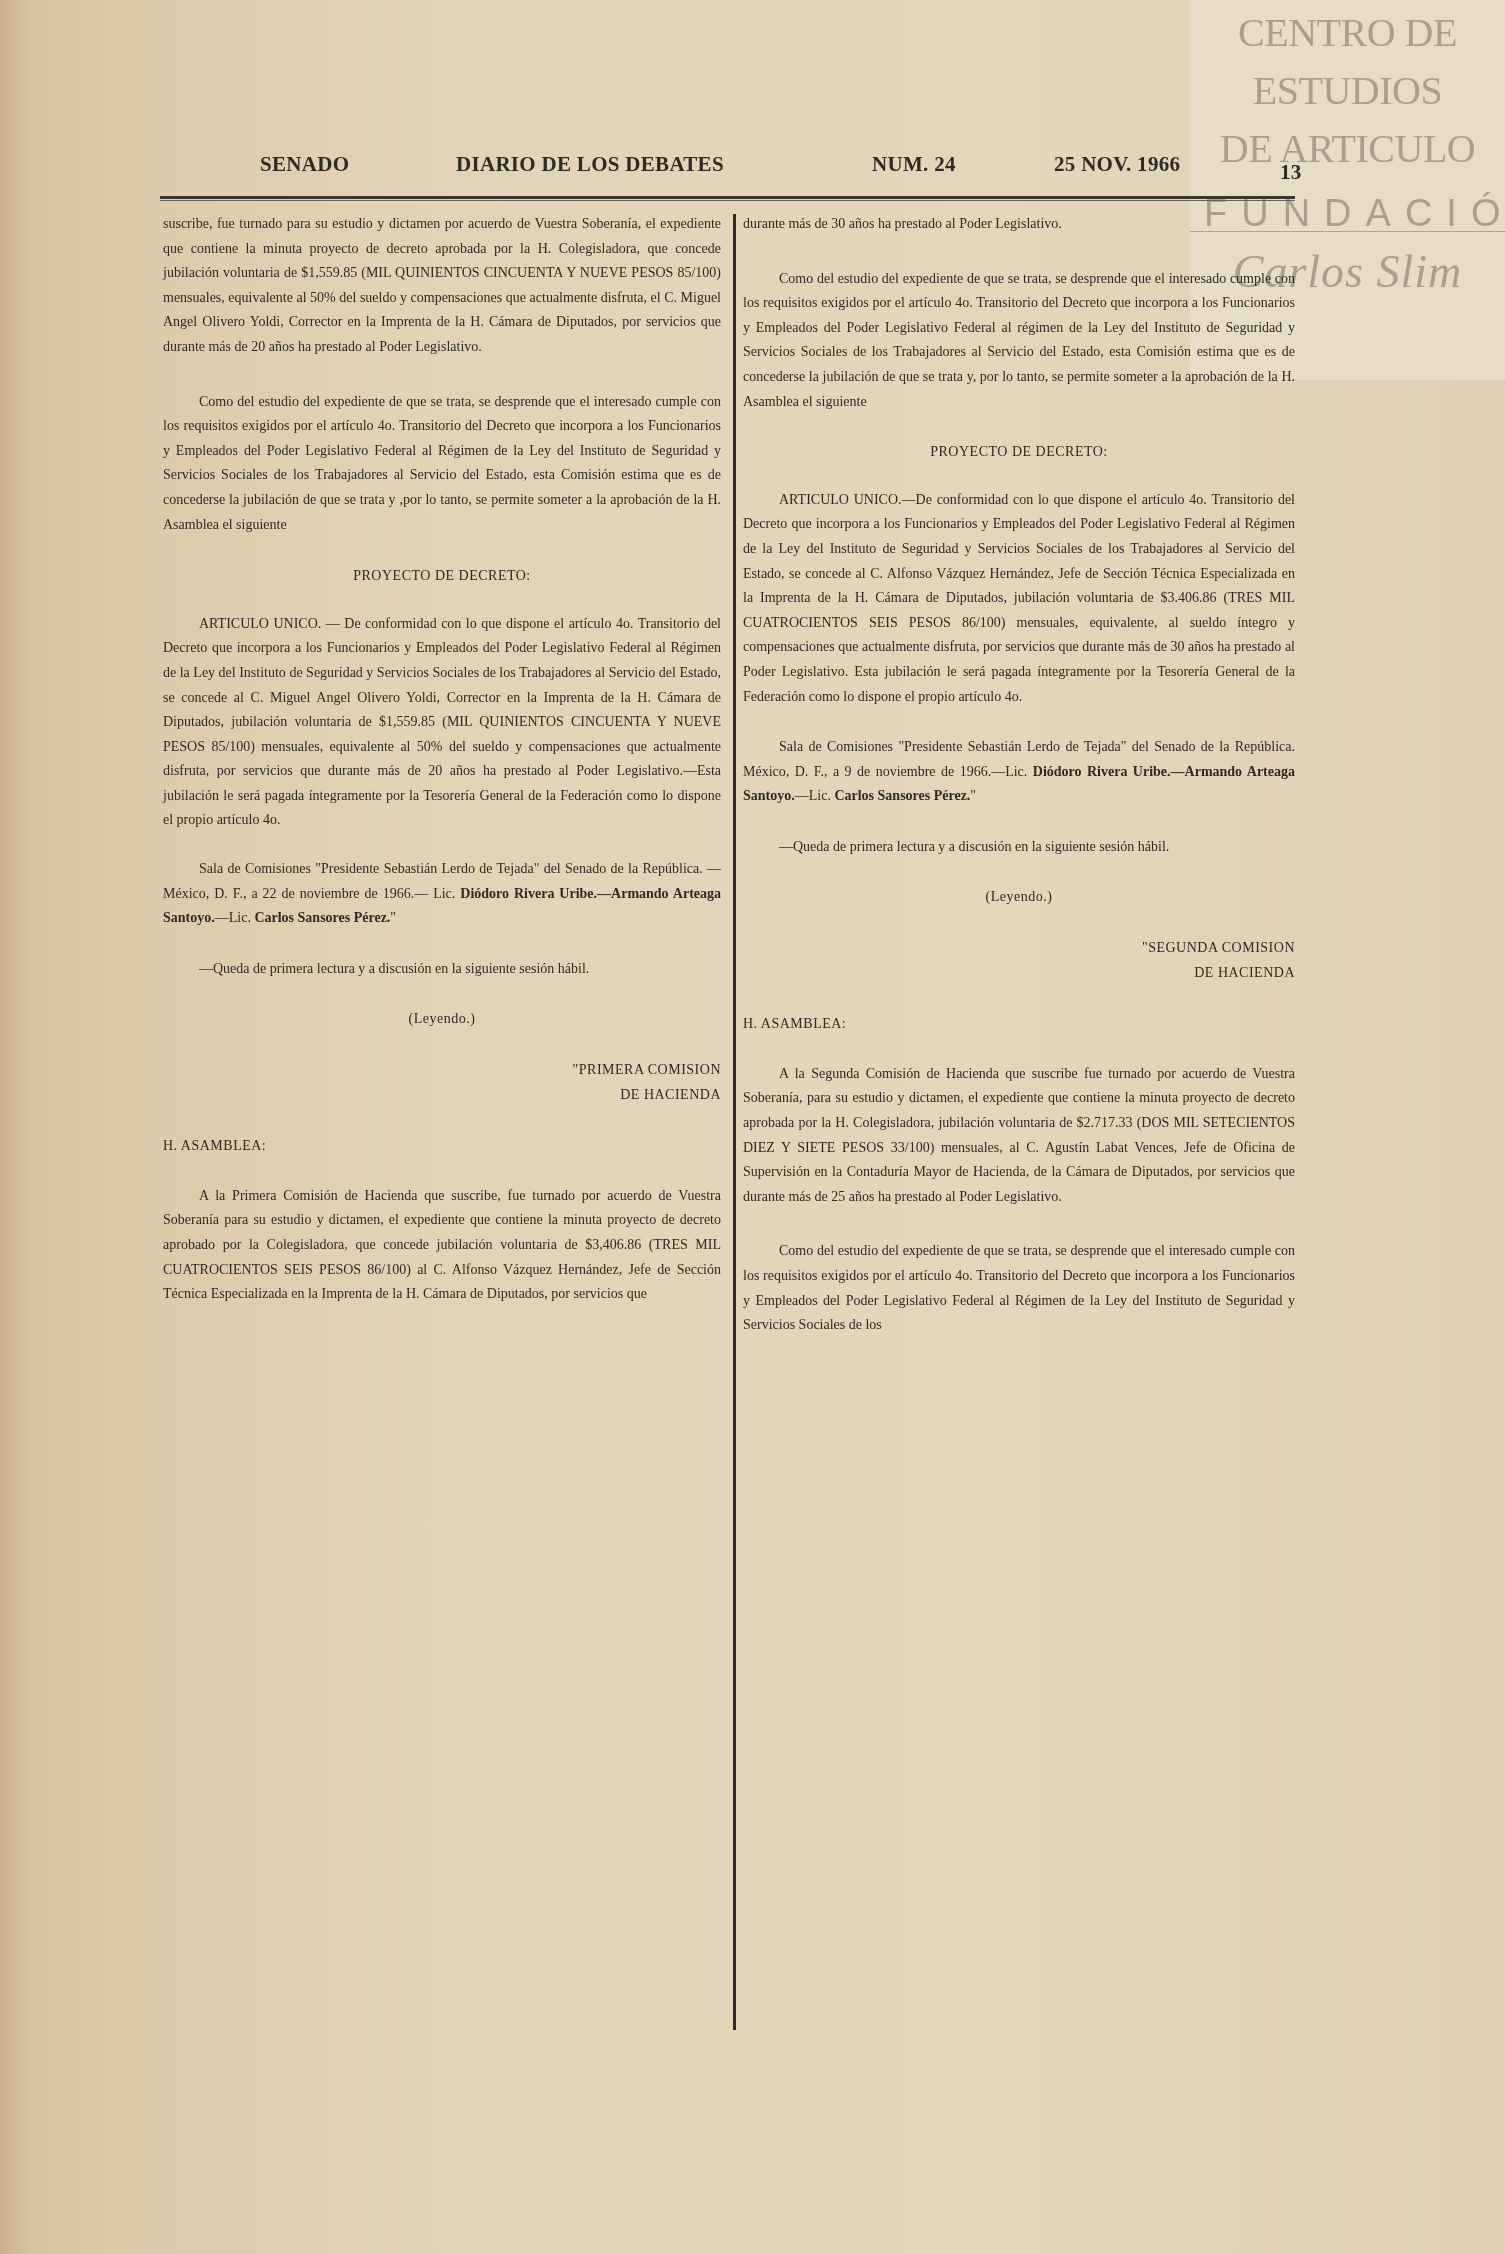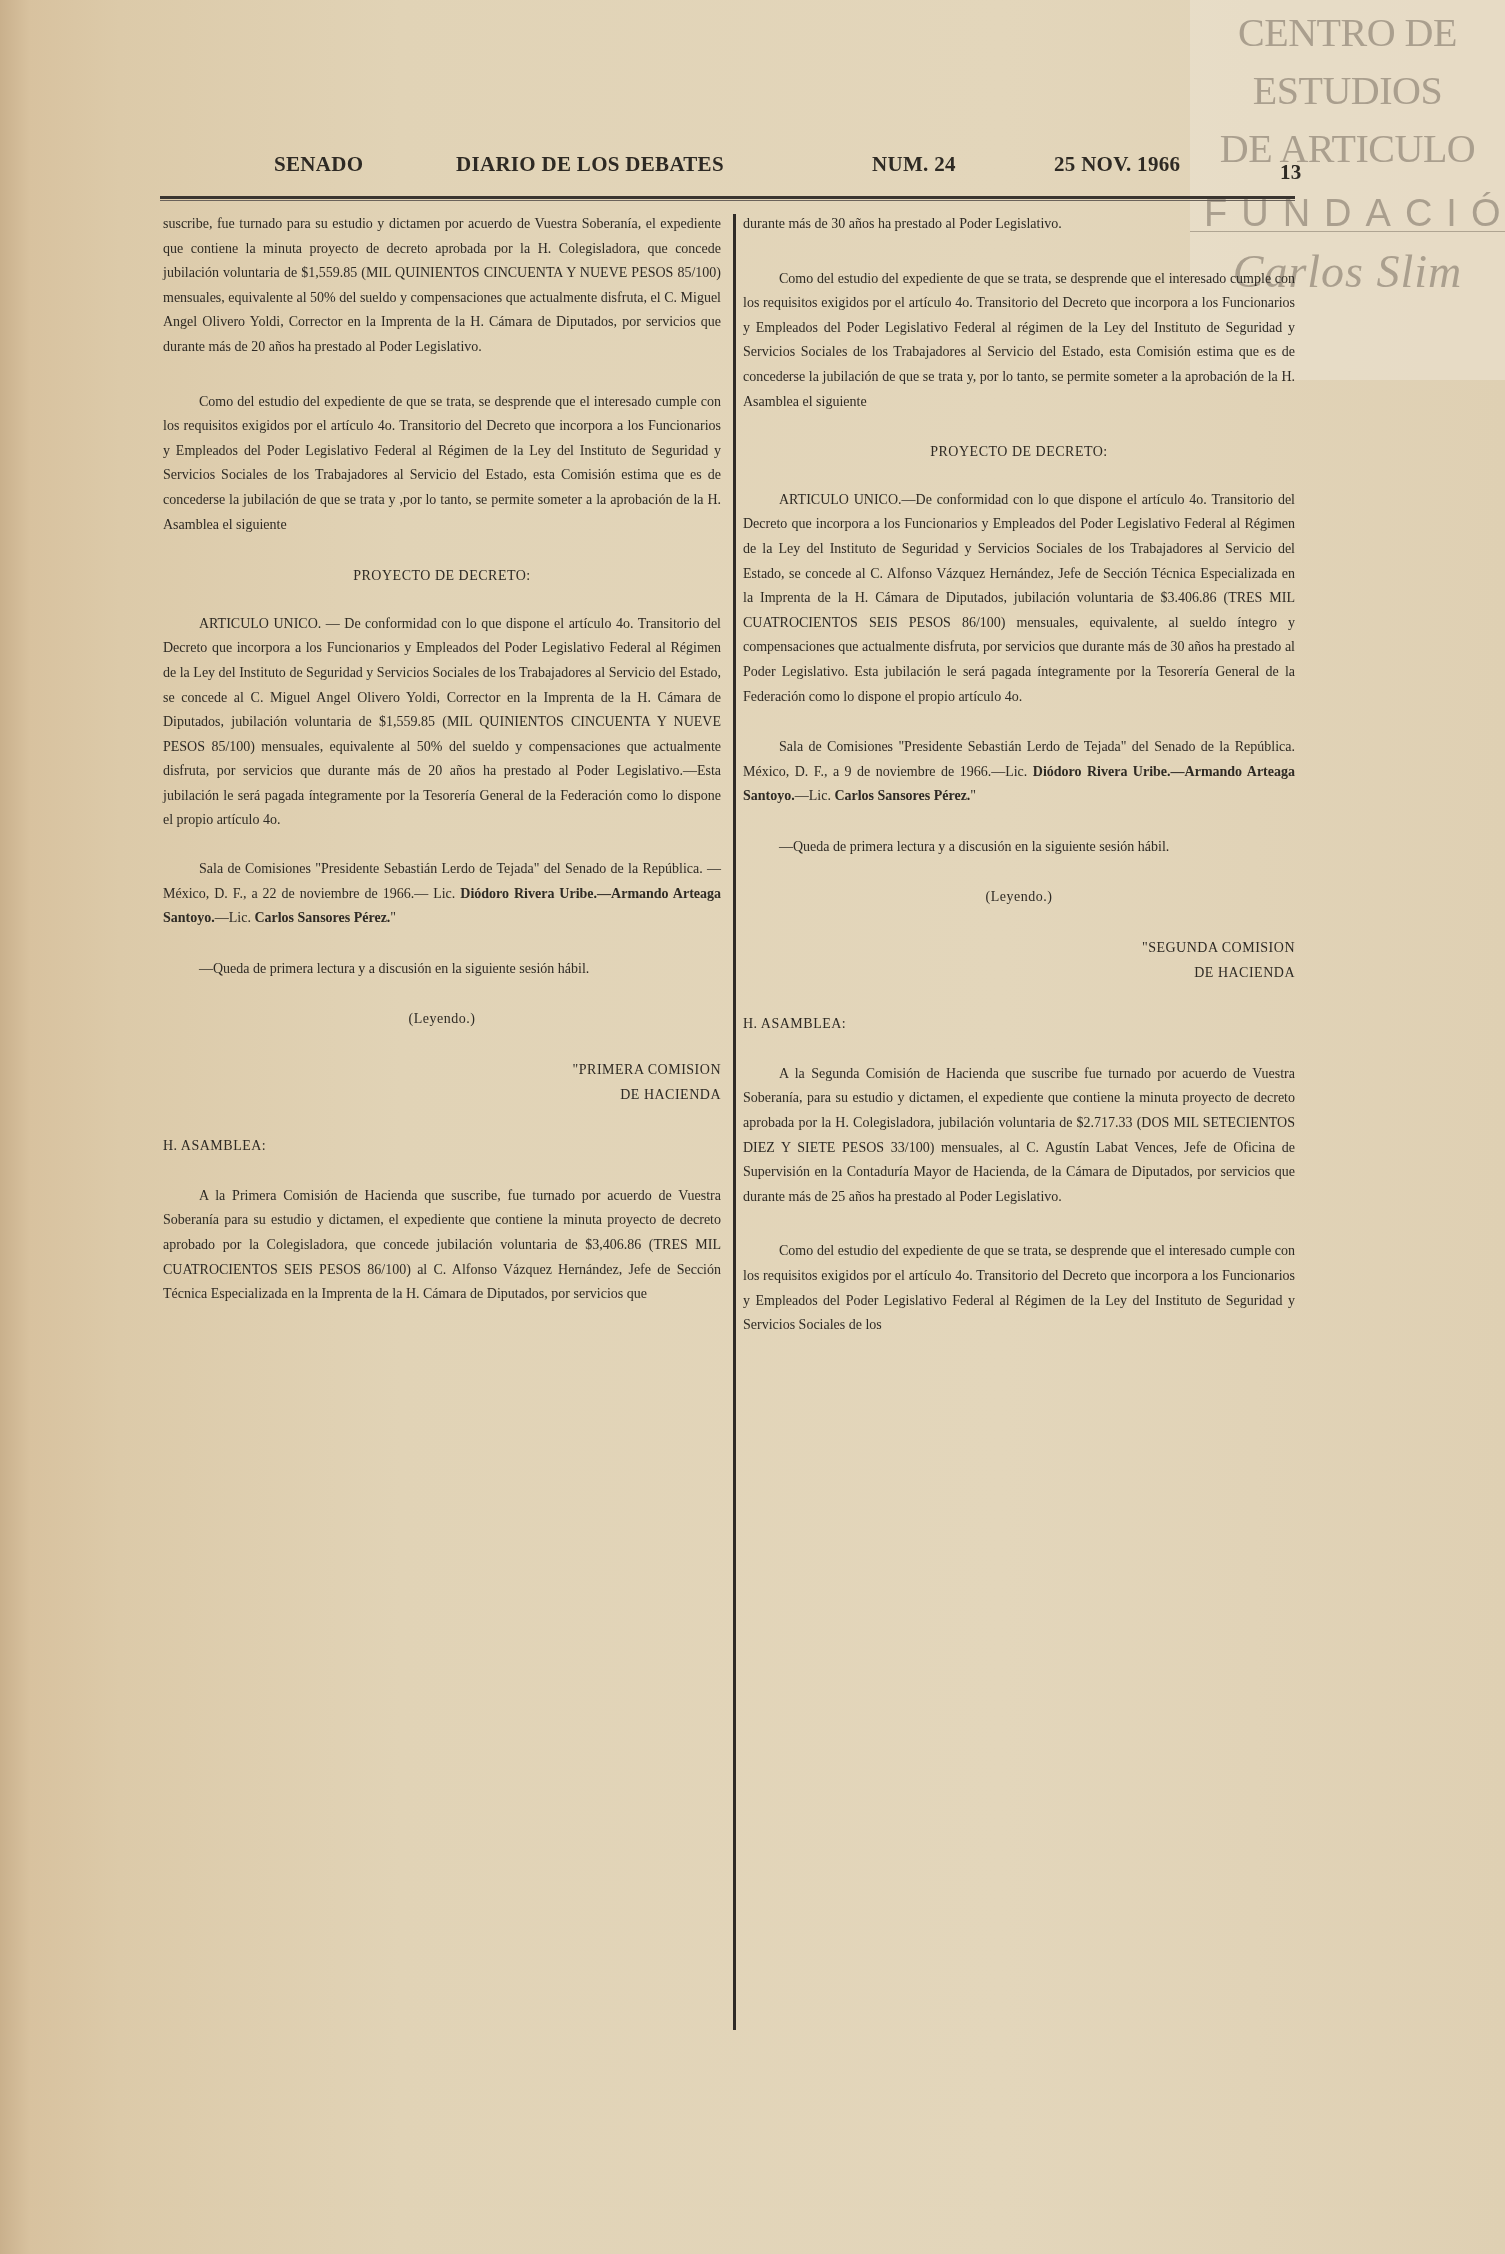--- a/index.html
+++ b/index.html
@@ -20,21 +20,21 @@
   .wm-line:first-child { margin-top: 4px; }
   .wm-fund { font-family: "Liberation Sans", sans-serif; font-size: 38px; letter-spacing: 14px; margin-top: 14px; padding-left: 14px; }
   .wm-sign { font-family: Liberation Serif, serif; font-style: italic; font-size: 46px; margin-top: 10px; letter-spacing: 1px; }
   .wm-rule { position: absolute; left: 1190px; top: 231px; width: 315px; height: 1px; background: rgba(120,110,96,0.5); }
 
   .header {
     position: absolute; left: 160px; top: 152px; width: 1135px; height: 30px;
     font-family: "Liberation Serif", serif; font-weight: bold; font-size: 21px; letter-spacing: 0.3px;
   }
   .header span { position: absolute; top: 0; white-space: nowrap; }
-  .h-senado { left: 114px; }
+  .h-senado { left: 100px; }
   .h-diario { left: 296px; }
   .h-num { left: 712px; }
   .h-date { left: 894px; }
   .h-page { left: 1120px; margin-top: 8px; }
   .header-rule { position: absolute; left: 160px; top: 196px; width: 1135px; height: 3px; background: #3a3530; }
   .header-rule2 { position: absolute; left: 160px; top: 200px; width: 1135px; height: 1px; background: #6a625a; }
 
   .col {
     position: absolute; top: 212px;
     font-size: 14px; line-height: 24.6px;

